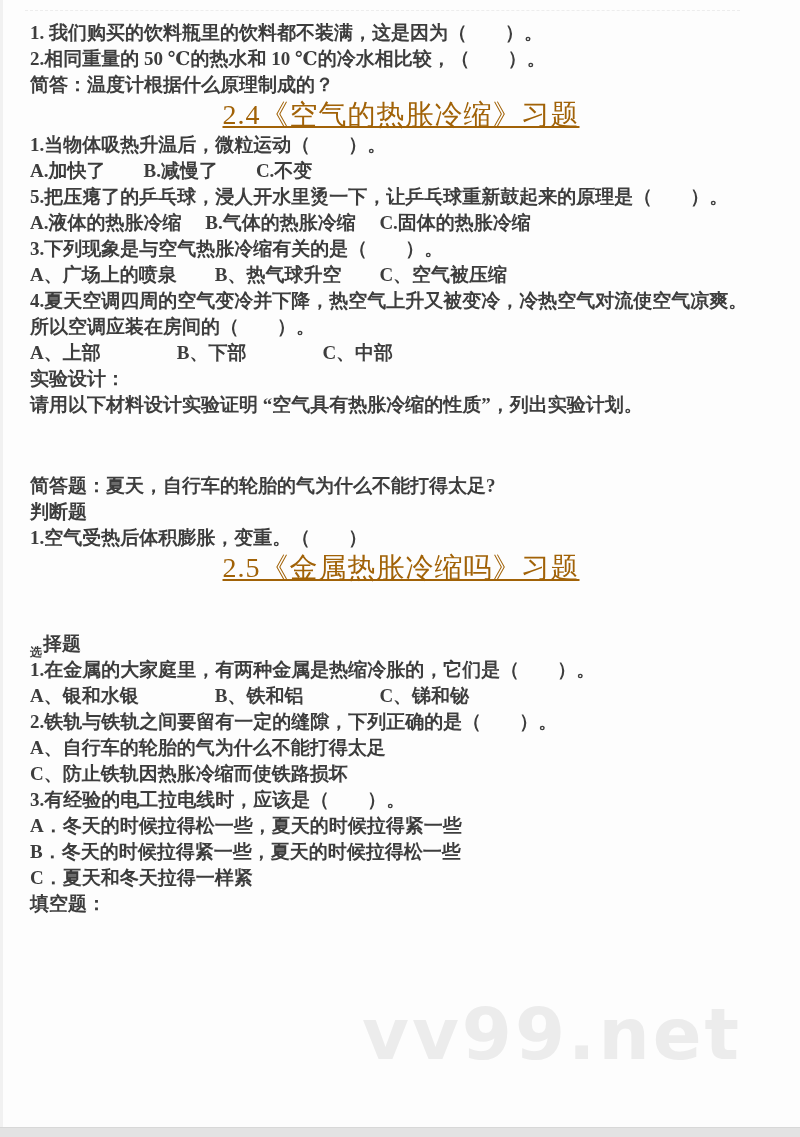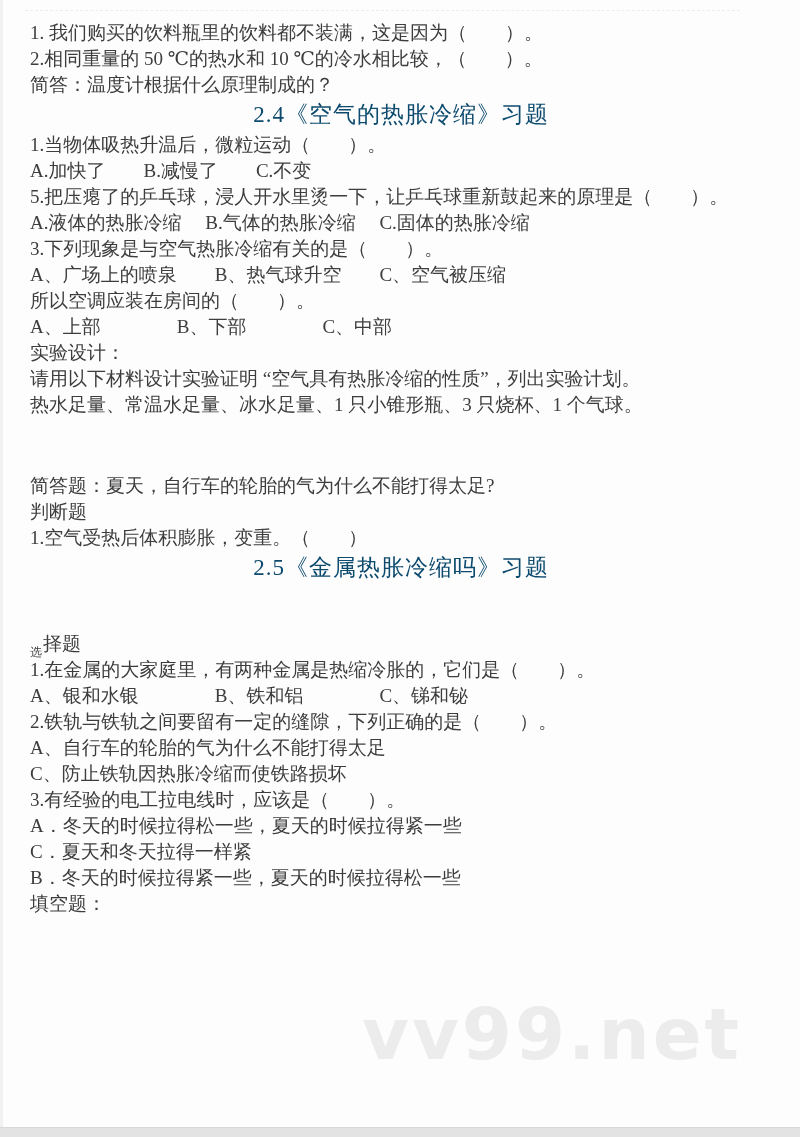--- a/index.html
+++ b/index.html
@@ -43,30 +43,32 @@
     position: relative;
     z-index: 1;
     padding: 20px 28px 0 30px;
     color: #3d3d3d;
   }
   .line {
     height: 26px;
     line-height: 26px;
     font-size: 19px;
     white-space: nowrap;
+    font-weight: bold;
   }
   .heading {
     height: 28px;
     line-height: 28px;
     margin: 3px 0;
     text-align: center;
-    font-size: 23px;
+    font-size: 28px;
     letter-spacing: 1px;
-    color: #0c4a6e;
+    color: #a16207;
     white-space: nowrap;
+    text-decoration: underline;
   }
   .spacer { width: 100%; }
   .sub-prefix {
     font-size: 12px;
     position: relative;
     top: 6px;
     margin-right: 1px;
   }
   .bottom-strip {
     position: absolute;
@@ -89,37 +91,37 @@
     <div class="line">1. 我们购买的饮料瓶里的饮料都不装满，这是因为（　　）。</div>
     <div class="line">2.相同重量的 50 ℃的热水和 10 ℃的冷水相比较，（　　）。</div>
     <div class="line">简答：温度计根据什么原理制成的？</div>
     <div class="heading">2.4《空气的热胀冷缩》习题</div>
     <div class="line">1.当物体吸热升温后，微粒运动（　　）。</div>
     <div class="line">A.加快了　　B.减慢了　　C.不变</div>
     <div class="line">5.把压瘪了的乒乓球，浸人开水里烫一下，让乒乓球重新鼓起来的原理是（　　）。</div>
     <div class="line">A.液体的热胀冷缩　 B.气体的热胀冷缩　 C.固体的热胀冷缩</div>
     <div class="line">3.下列现象是与空气热胀冷缩有关的是（　　）。</div>
     <div class="line">A、广场上的喷泉　　B、热气球升空　　C、空气被压缩</div>
+    <div class="line">4.夏天空调四周的空气变冷并下降，热空气上升又被变冷，冷热空气对流使空气凉爽。</div>
     <div class="line">所以空调应装在房间的（　　）。</div>
     <div class="line">A、上部　　　　B、下部　　　　C、中部</div>
     <div class="line">实验设计：</div>
     <div class="line">请用以下材料设计实验证明 “空气具有热胀冷缩的性质”，列出实验计划。</div>
-    <div class="line">热水足量、常温水足量、冰水足量、1 只小锥形瓶、3 只烧杯、1 个气球。</div>
     <div class="spacer" style="height: 55px;"></div>
     <div class="line">简答题：夏天，自行车的轮胎的气为什么不能打得太足?</div>
     <div class="line">判断题</div>
     <div class="line">1.空气受热后体积膨胀，变重。（　　）</div>
     <div class="heading">2.5《金属热胀冷缩吗》习题</div>
     <div class="spacer" style="height: 46px;"></div>
     <div class="line"><span class="sub-prefix">选</span><span>择题</span></div>
     <div class="line">1.在金属的大家庭里，有两种金属是热缩冷胀的，它们是（　　）。</div>
     <div class="line">A、银和水银　　　　B、铁和铝　　　　C、锑和铋</div>
     <div class="line">2.铁轨与铁轨之间要留有一定的缝隙，下列正确的是（　　）。</div>
     <div class="line">A、自行车的轮胎的气为什么不能打得太足</div>
     <div class="line">C、防止铁轨因热胀冷缩而使铁路损坏</div>
     <div class="line">3.有经验的电工拉电线时，应该是（　　）。</div>
     <div class="line">A．冬天的时候拉得松一些，夏天的时候拉得紧一些</div>
+    <div class="line">B．冬天的时候拉得紧一些，夏天的时候拉得松一些</div>
     <div class="line">C．夏天和冬天拉得一样紧</div>
-    <div class="line">B．冬天的时候拉得紧一些，夏天的时候拉得松一些</div>
     <div class="line">填空题：</div>
   </div>
 
 <div class="bottom-strip"></div>
 
 </body></html>

